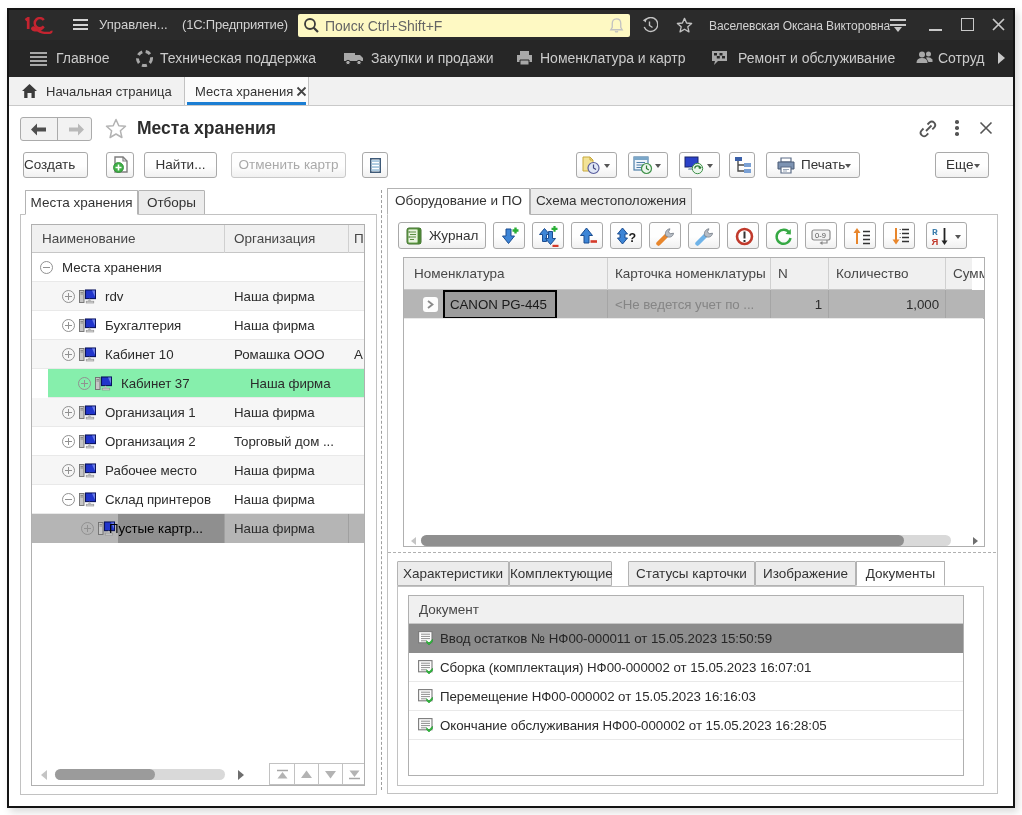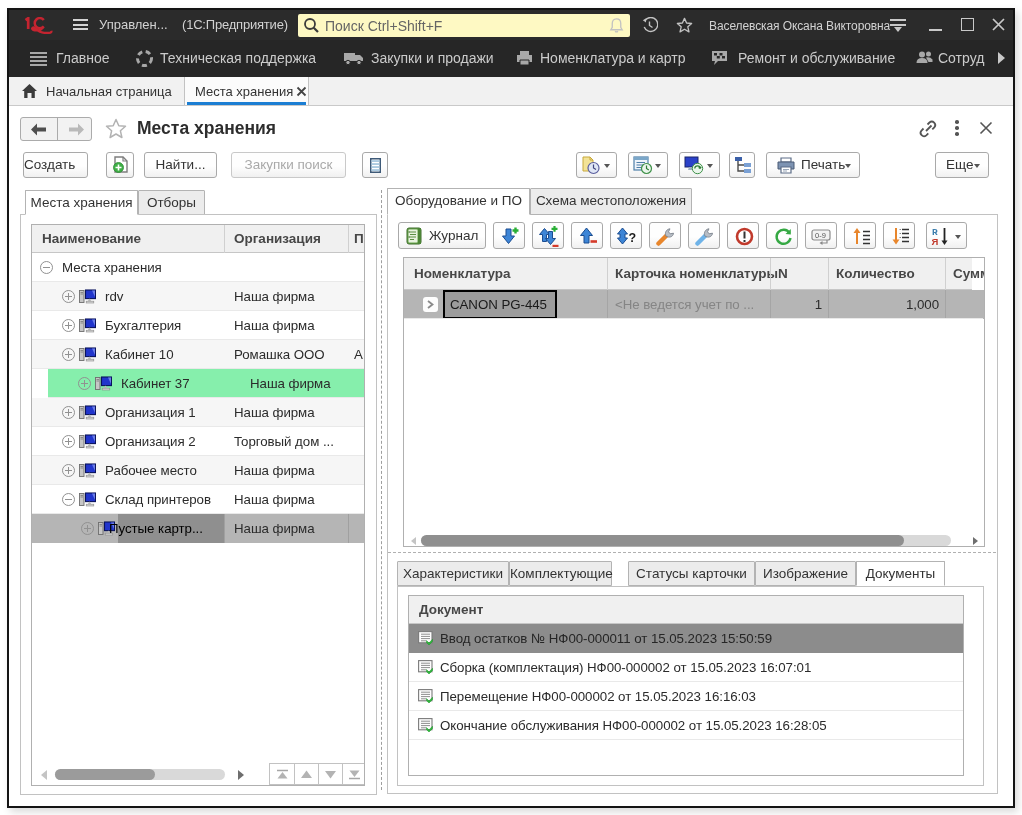--- a/index.html
+++ b/index.html
@@ -11,21 +11,21 @@
 #menubar { position:absolute; left:0; top:30px; width:1004px; height:37px; background:#262626; }
 #tabbar { position:absolute; left:0; top:67px; width:1004px; height:29px; background:#f1f1f1; border-bottom:1px solid #c9c9c9; }
 .ttxt { position:absolute; color:#d2d2d2; font-size:14px; white-space:nowrap; }
 .mtxt { position:absolute; color:#cbcbcb; font-size:14px; white-space:nowrap; }
 .btn { position:absolute; height:26px; border:1px solid #a9a9a9; border-radius:3px; background:linear-gradient(#fefefe 55%,#f0f0f0); font-size:13.5px; color:#333; white-space:nowrap; overflow:visible; }
 .panelbox { position:absolute; background:#fff; }
 .caret { display:inline-block; width:0; height:0; border-left:3.5px solid transparent; border-right:3.5px solid transparent; border-top:4px solid #555; }
 .tab { position:absolute; height:25px; border:1px solid #b3b3b3; background:#ececec; font-size:13.5px; color:#333; text-align:center; border-radius:1px 1px 0 0; }
 .tab.active { background:#fff; border-bottom:1px solid #fff; z-index:3; }
 .row { position:absolute; font-size:13.3px; color:#2b2b2b; white-space:nowrap; letter-spacing:-0.05px; }
-.hdrtxt { position:absolute; font-size:13.5px; color:#474747; white-space:nowrap;font-weight:bold; }
+.hdrtxt { position:absolute; font-size:13.5px; color:#474747; white-space:nowrap; }
 .colsep { position:absolute; width:1px; background:#d0d0d0; }
 .rowsep { position:absolute; height:1px; background:#e9e9e9; }
 .expander { position:absolute; width:13px; height:13px; border:1px solid #919191; border-radius:50%; }
 .expander:before { content:""; position:absolute; left:2px; right:2px; top:5px; height:1px; background:#919191; }
 .expander.plus:after { content:""; position:absolute; top:2px; bottom:2px; left:5px; width:1px; background:#919191; }
 </style>
 </head>
 <body>
 <svg width="0" height="0" style="position:absolute">
 <defs>
@@ -169,21 +169,21 @@
   <div class="btn" style="left:14px;top:142px;width:65px;line-height:24px">Создать</div>
   <div class="btn" style="left:97px;top:142px;width:28px">
     <svg class="abs" style="left:5px;top:3px" width="18" height="18" viewBox="0 0 18 18">
           <path d="M3 1 L11 1 L15 5 L15 16 L3 16 Z" fill="#fff" stroke="#7d7d7d" stroke-width="1.4"></path>
           <path d="M11 1 L11 5 L15 5" fill="none" stroke="#7d7d7d" stroke-width="1.2"></path>
           <circle cx="6.5" cy="11.5" r="5" fill="#3faf46" stroke="#2c8c33" stroke-width="0.8"></circle>
           <path d="M3.5 11.5 L9.5 11.5 M6.5 8.5 L6.5 14.5" stroke="#fff" stroke-width="1.6"></path>
         </svg>
   </div>
   <div class="btn" style="left:135px;top:142px;width:73px;text-align:center;line-height:24px">Найти...</div>
-  <div class="btn" style="left:222px;top:142px;width:115px;text-align:center;line-height:24px;color:#a9a9a9;border-color:#c9c9c9">Закупки поиск</div>
+  <div class="btn" style="left:222px;top:142px;width:115px;text-align:center;line-height:24px;color:#a9a9a9;border-color:#c9c9c9">Отменить картр</div>
   <div class="btn" style="left:353px;top:142px;width:26px">
     <svg class="abs" style="left:7px;top:5px" width="11" height="15" viewBox="0 0 11 15">
           <rect x="0.75" y="0.75" width="9.5" height="13.5" fill="#fff" stroke="#3e5a78" stroke-width="1.5"></rect>
           <rect x="1.5" y="2.2" width="8" height="1.7" fill="#a3c6de"></rect>
           <rect x="1.5" y="5.2" width="8" height="1.7" fill="#a3c6de"></rect>
           <rect x="1.5" y="8.2" width="8" height="1.7" fill="#a3c6de"></rect>
           <rect x="1.5" y="11.2" width="8" height="1.7" fill="#a3c6de"></rect>
         </svg>
   </div>
   <div class="btn" style="left:567px;top:142px;width:41px">

